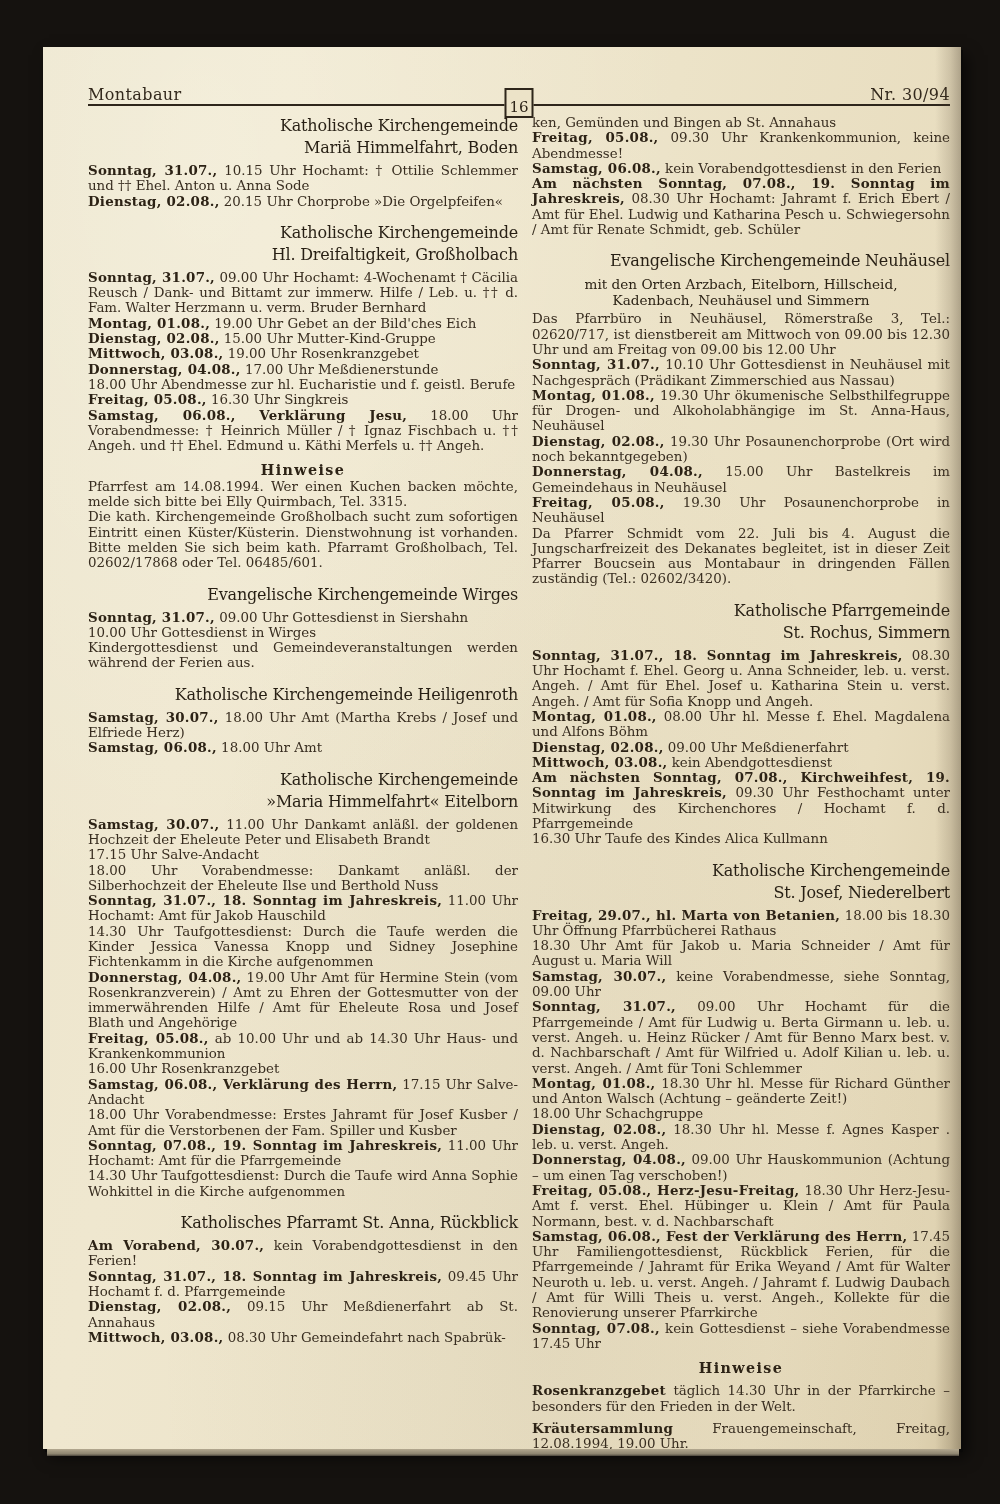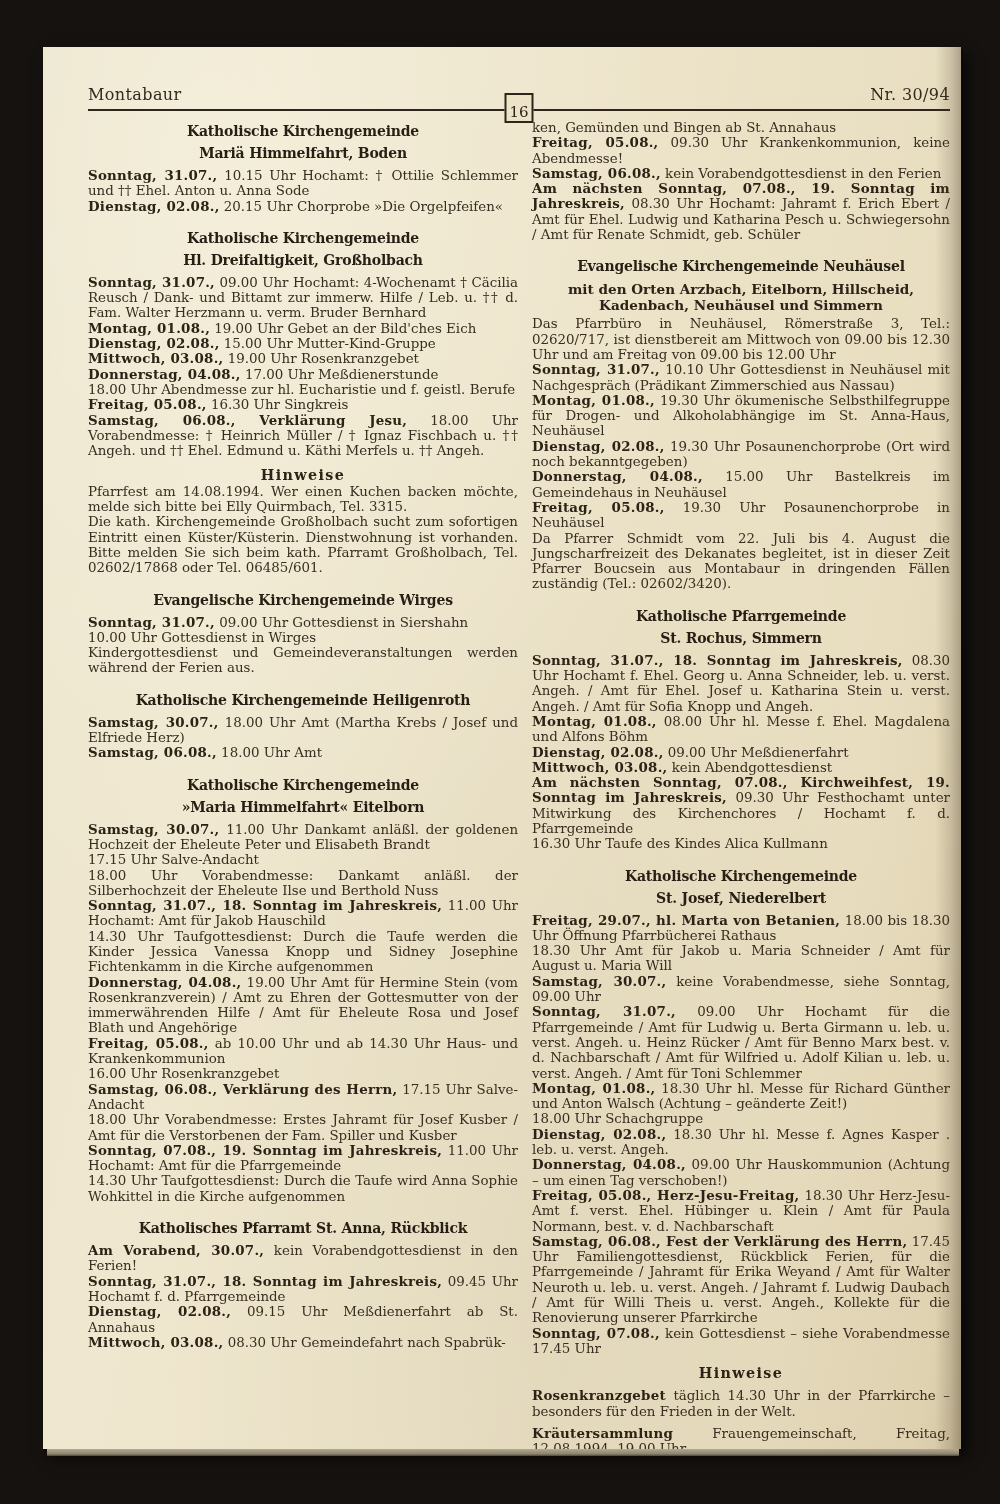--- a/index.html
+++ b/index.html
@@ -24,41 +24,41 @@
     background:linear-gradient(90deg,rgba(80,65,45,0),rgba(80,65,45,.18) 60%,rgba(60,48,32,.34));
     pointer-events:none;
   }
   .page-edge{
     position:absolute;left:47px;top:1449px;width:912px;height:7px;
     background:linear-gradient(180deg,#b3a88f,#8e8570 70%,#4a443a);
   }
   .header-zone{position:relative;margin:38px 11px 0 45px;width:862px;}
   .masthead{
     display:flex;justify-content:space-between;align-items:flex-start;
-    border-bottom:2px solid #2e261b;padding-bottom:5px;
+    border-bottom:2px solid #2e261b;
     font-size:16px;color:#33291d;letter-spacing:.4px;
   }
   .pagenum-box{
     position:absolute;left:50%;transform:translateX(-50%);bottom:-12px;
     width:25px;height:26px;border:2px solid #2e261b;background:#ece3c8;
     display:flex;align-items:flex-end;justify-content:center;
     font-size:15px;color:#2d2418;
   }
   .columns{display:flex;gap:14px;margin:9px 11px 0 45px;width:862px;}
   .col{color:#382d20;font-size:13.4px;line-height:15.3px;}
   .col-left{width:430px;}
   .col-right{width:418px;}
   .section{margin-top:13px;}
   .section:first-child{margin-top:0;}
   .heading{
-    font-size:14px;line-height:22px;font-weight:bold;text-align:center;
+    font-size:16px;line-height:22px;font-weight:normal;text-align:right;
     margin:0 0 4px;color:#271f14;letter-spacing:-.2px;
   }
   .subheading{
-    font-size:13.6px;line-height:16px;font-weight:bold;text-align:center;
+    font-size:13.6px;line-height:16px;font-weight:normal;text-align:center;
     margin:1px 0 3px;color:#2c2316;
   }
   .entry{margin:0;text-align:justify;hyphens:none;}
   .entry b{color:#2c2215;letter-spacing:.25px;}
   .entry.center{
     text-align:center;font-weight:bold;font-size:14.3px;
     letter-spacing:1.4px;margin-top:10px;color:#2c2215;
   }
   .entry.gap{margin-top:7px;}
 </style>

